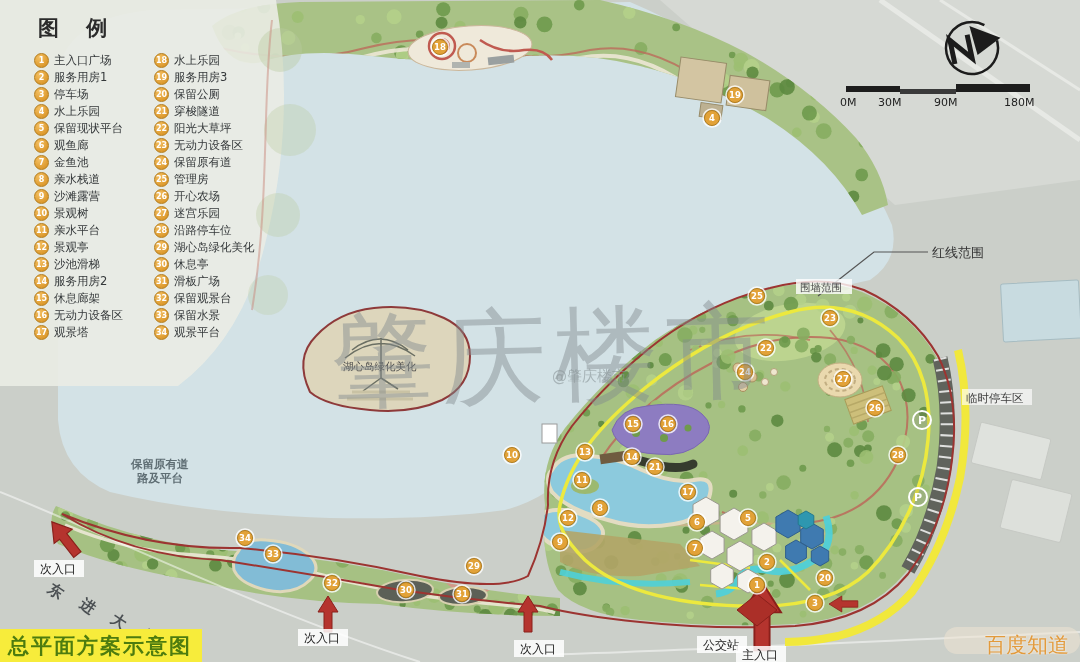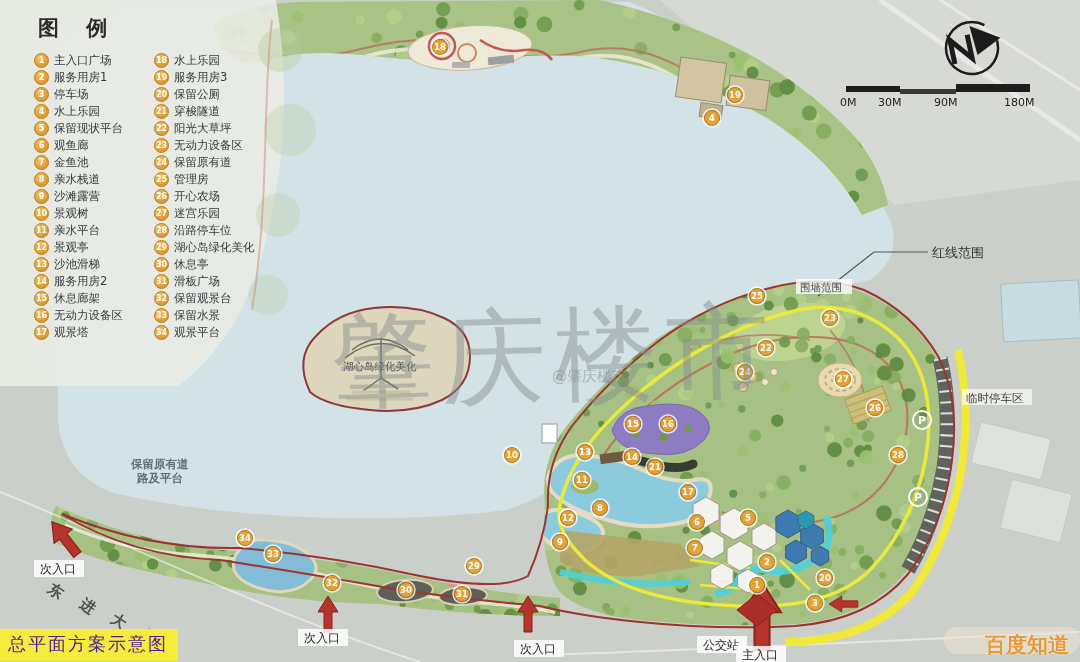--- a/index.html
+++ b/index.html
@@ -11,31 +11,31 @@
   #legend-title{font-size:21px;font-weight:bold;color:#2b2b2b;letter-spacing:10px;margin:0 0 10px 4px;}
   #legend-list{display:flex;flex-direction:column;flex-wrap:wrap;height:292px;}
   .leg-item{display:flex;align-items:center;height:17px;width:118px;}
   .leg-badge{flex:0 0 13px;width:13px;height:13px;border-radius:50%;
              background:radial-gradient(circle at 35% 30%,#f4c063,#dd9a2e 70%);
              border:1px solid #b37d1e;color:#fff;font-size:8px;font-weight:bold;
              display:flex;align-items:center;justify-content:center;margin-right:5px;}
   .leg-label{font-size:11.5px;color:#34383a;white-space:nowrap;}
   
   #title-plate{position:absolute;left:0;top:629px;background:#f7ec3b;padding:3px 10px 5px 8px;z-index:8;}
-  #title-plate span{font-size:18px;font-weight:normal;color:#4c1d95;letter-spacing:2px;}
+  #title-plate span{font-size:21px;font-weight:bold;color:#4d7c0f;letter-spacing:2px;}
   
   .road-char{position:absolute;font-size:15px;color:#4a4f52;font-weight:bold;z-index:4;
              transform:rotate(33deg);}
   
   #wm-center{position:absolute;left:330px;top:288px;font-size:104px;color:#828a8e;opacity:.45;
              letter-spacing:8px;white-space:nowrap;z-index:7;transform:rotate(-1.5deg);pointer-events:none;}
   #wm-small{position:absolute;left:552px;top:367px;font-size:15px;color:#8b9699;opacity:.6;z-index:7;}
   #wm-br-bg{position:absolute;left:944px;top:627px;width:136px;height:27px;background:#eee3d2;
             opacity:.55;border-radius:13px;z-index:7;}
-  #wm-br{position:absolute;left:985px;top:631px;font-size:21px;font-weight:bold;color:#e29a3c;
+  #wm-br{position:absolute;left:985px;top:631px;font-size:21px;font-weight:normal;color:#e29a3c;
          z-index:8;text-shadow:0 0 2px rgba(255,255,255,.8);}
 </style>
 </head>
 <body>
 
 <div id="stage">
 
 <svg id="map-svg" width="1080" height="662" viewBox="0 0 1080 662">
   <defs>
     <clipPath id="clip-top">

